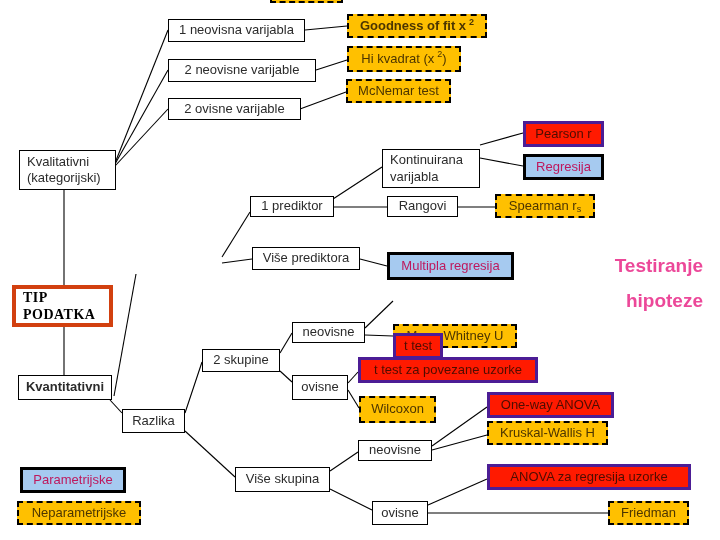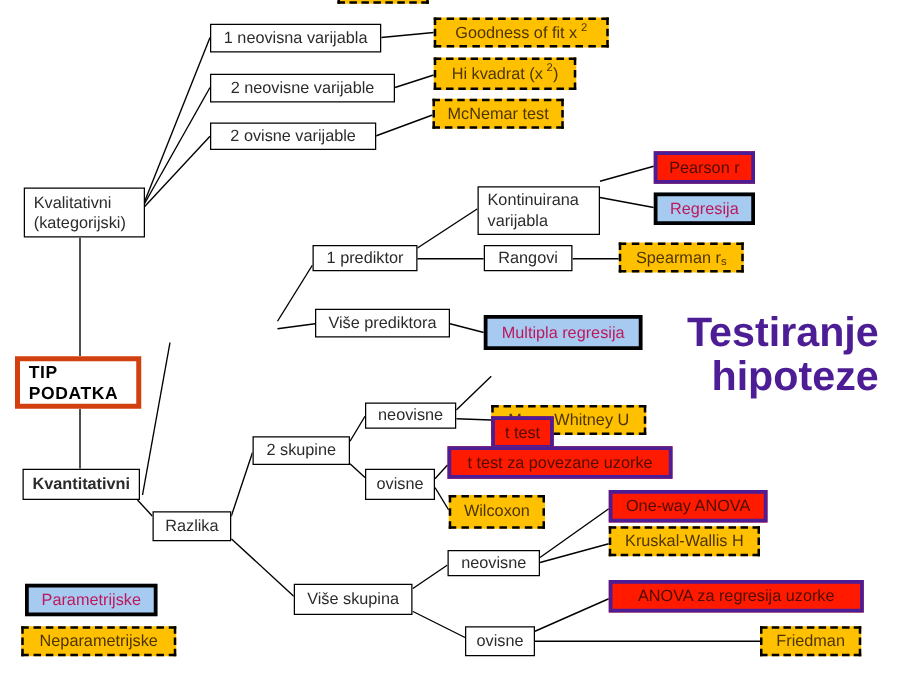--- a/index.html
+++ b/index.html
@@ -13,21 +13,21 @@
   .gold{background:var(--gold,#FFC000);border:2px dashed #000;color:#4c3500;}
   .red{background:var(--red,#FF1A00);border:3px solid #4c1d95;color:#4d0d00;}
   .blue{background:var(--blue,#A6CAF0);border:3px solid #000;color:#be185d;}
   .tip{background:#fff;border:4px solid var(--tip-border,#D2400F);color:#000;
        font-weight:bold;font-size:14px;letter-spacing:.5px;}
   .multiline{flex-direction:column;align-items:flex-start;justify-content:center;
              padding-left:7px;white-space:normal;}
   .sup{font-size:9px;vertical-align:4px;margin-left:3px;align-self:flex-start;line-height:1;padding-top:2px;}
   .sub{font-size:9px;vertical-align:-3px;align-self:flex-end;line-height:1;padding-bottom:2px;}
   .title{position:absolute;left:540px;top:248px;width:163px;text-align:right;
-         font-size:33px;font-weight:bold;color:#4c1d95;line-height:35px;}
+         font-size:19px;font-weight:bold;color:#ec4899;line-height:35px;}
   .frag{position:absolute;left:270px;top:-6px;width:73px;height:9px;
         background:var(--gold,#FFC000);border:2px dashed #000;box-sizing:border-box;}
 </style>
 </head>
 <body>
 
 <div class="stage">
 
   <svg class="wires" viewBox="0 0 720 540">
     <line x1="115" y1="163" x2="168" y2="30"></line>
@@ -77,35 +77,35 @@
 
   <div class="box plain multiline" style="left:382px;top:133px;width:98px;height:39px;margin-top:16px;">
     <span>Kontinuirana</span>
     <span>varijabla</span>
   </div>
 
   <div class="box plain" style="left:250px;top:196px;width:84px;height:21px;">1 prediktor</div>
   <div class="box plain" style="left:387px;top:196px;width:71px;height:21px;">Rangovi</div>
   <div class="box plain" style="left:252px;top:247px;width:108px;height:23px;">Više prediktora</div>
 
-  <div class="box tip multiline" style="left:12px;top:285px;width:101px;height:42px;">
+  <div class="box tip multiline" style="left:12px;top:285px;width:101px;height:42px;font-family:Liberation Serif, serif;">
     <span>TIP</span>
     <span>PODATKA</span>
   </div>
 
   <div class="box plain" style="left:292px;top:322px;width:73px;height:21px;">neovisne</div>
   <div class="box plain" style="left:202px;top:349px;width:78px;height:23px;">2 skupine</div>
   <div class="box plain" style="left:18px;top:375px;width:94px;height:25px;font-weight:bold;">Kvantitativni</div>
   <div class="box plain" style="left:292px;top:375px;width:56px;height:25px;">ovisne</div>
   <div class="box plain" style="left:122px;top:409px;width:63px;height:24px;">Razlika</div>
   <div class="box plain" style="left:358px;top:440px;width:74px;height:21px;">neovisne</div>
   <div class="box plain" style="left:235px;top:467px;width:95px;height:25px;">Više skupina</div>
   <div class="box plain" style="left:372px;top:501px;width:56px;height:24px;">ovisne</div>
 
-  <div class="box gold" style="left:347px;top:14px;width:140px;height:24px;">
+  <div class="box gold" style="left:347px;top:14px;width:140px;height:24px;font-weight:bold;">
     <span>Goodness of fit x</span>
       <span class="sup">2</span>
   </div>
   <div class="box gold" style="left:347px;top:46px;width:114px;height:26px;">
     <span>Hi kvadrat (x</span>
       <span class="sup">2</span>
       <span>)</span>
   </div>
   <div class="box gold" style="left:346px;top:79px;width:105px;height:24px;">McNemar test</div>
   <div class="box gold" style="left:495px;top:194px;width:100px;height:24px;">

